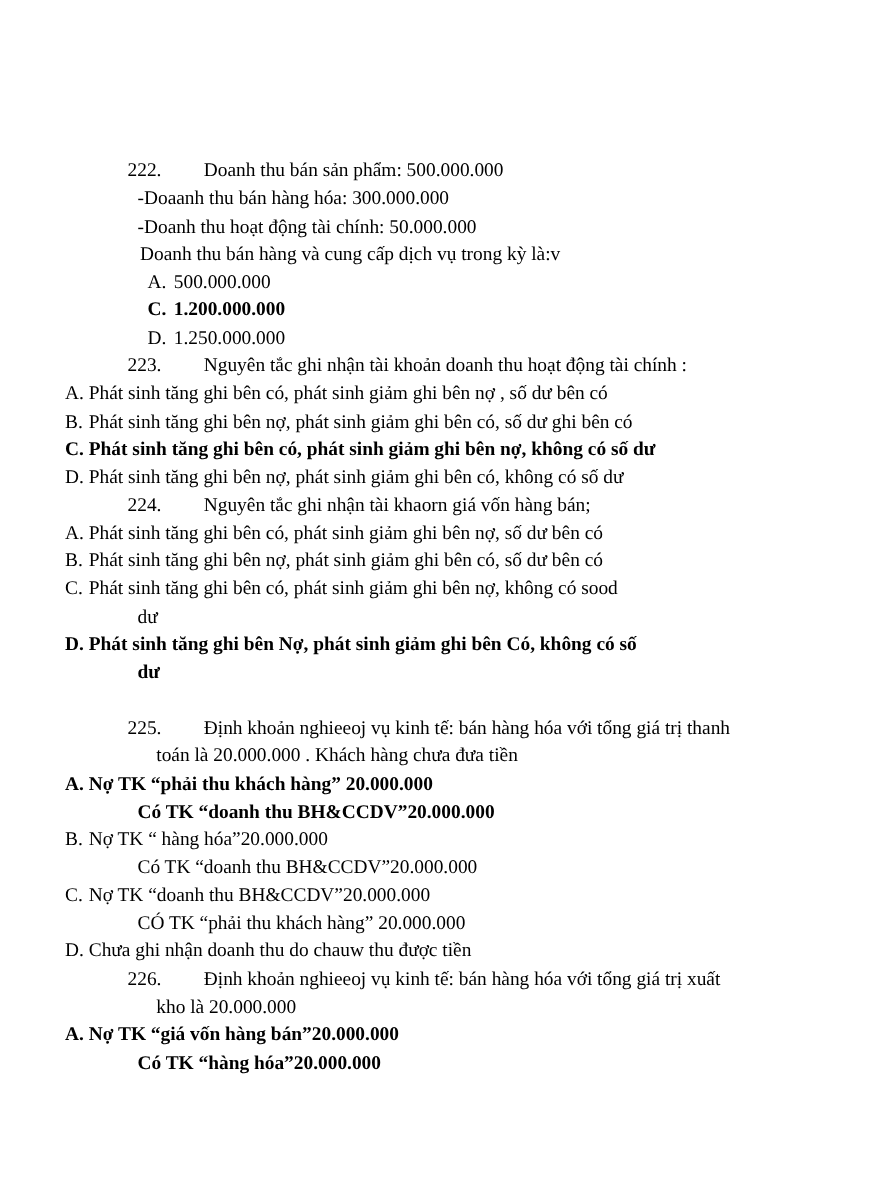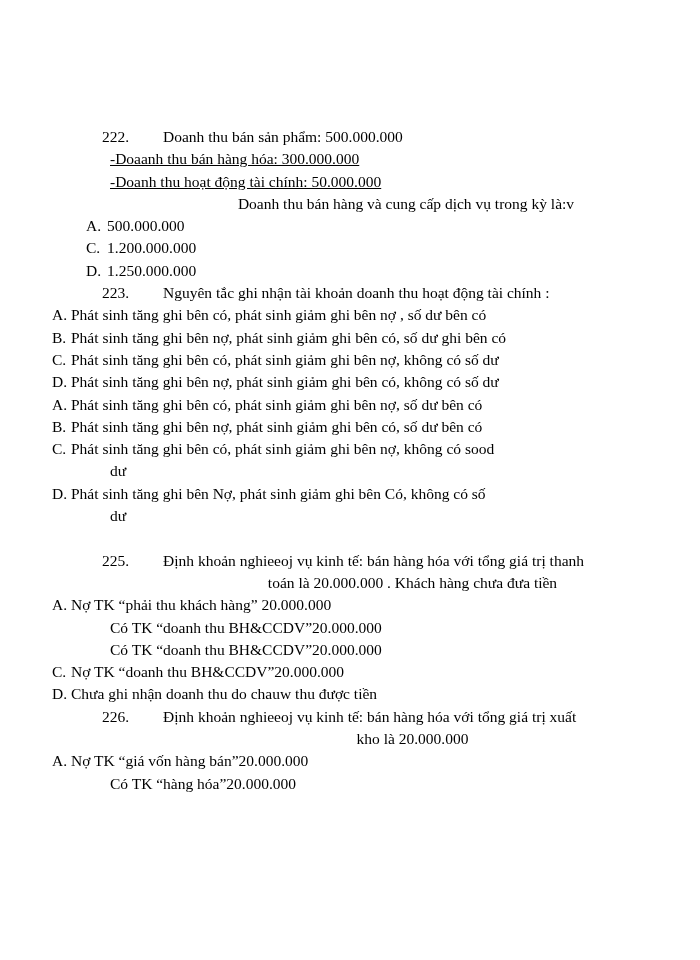--- a/index.html
+++ b/index.html
@@ -27,35 +27,35 @@
     top: 90px;
     left: 0;
     width: 700px;
   }
   .ln {
     height: 22.3px;
     line-height: 22.3px;
     white-space: pre;
     overflow: visible;
   }
-  .ln.bold { font-weight: normal; }
+  .ln.bold { font-weight: bold; }
 
   
   .ln.q      { padding-left: 102px; }
   .ln.q .num { display: inline-block; width: 61px; }
 
   
-  .ln.dash   { padding-left: 110px; text-decoration: underline; }
+  .ln.dash   { padding-left: 110px; }
   
-  .ln.plain  { padding-left: 112px; text-align: center; }
+  .ln.plain  { padding-left: 112px; }
   
-  .ln.qcont  { padding-left: 125px; text-align: center; }
+  .ln.qcont  { padding-left: 125px; }
 
   
-  .ln.optA      { padding-left: 86px; }
+  .ln.optA      { padding-left: 118px; }
   .ln.optA .lab { display: inline-block; width: 21px; }
 
   
   .ln.opt      { padding-left: 52px; }
   .ln.opt .lab { display: inline-block; width: 19px; }
 
   
   .ln.optcont { padding-left: 110px; }
 
   .ln.blank {  }
@@ -80,32 +80,35 @@
       <div class="ln dash"><span>-Doanh thu hoạt động tài chính: 50.000.000</span></div>
       <div class="ln plain"><span>Doanh thu bán hàng và cung cấp dịch vụ trong kỳ là:v</span></div>
       <div class="ln optA"><span class="lab">A.</span><span>500.000.000</span></div>
       <div class="ln optA bold"><span class="lab">C.</span><span>1.200.000.000</span></div>
       <div class="ln optA"><span class="lab">D.</span><span>1.250.000.000</span></div>
       <div class="ln q"><span class="num">223.</span><span>Nguyên tắc ghi nhận tài khoản doanh thu hoạt động tài chính :</span></div>
       <div class="ln opt"><span class="lab">A.</span><span>Phát sinh tăng ghi bên có, phát sinh giảm ghi bên nợ , số dư bên có</span></div>
       <div class="ln opt"><span class="lab">B.</span><span>Phát sinh tăng ghi bên nợ, phát sinh giảm ghi bên có, số dư ghi bên có</span></div>
       <div class="ln opt bold"><span class="lab">C.</span><span>Phát sinh tăng ghi bên có, phát sinh giảm ghi bên nợ, không có số dư</span></div>
       <div class="ln opt"><span class="lab">D.</span><span>Phát sinh tăng ghi bên nợ, phát sinh giảm ghi bên có, không có số dư</span></div>
+      <div class="ln q"><span class="num">224.</span><span>Nguyên tắc ghi nhận tài khaorn giá vốn hàng bán;</span></div>
       <div class="ln opt"><span class="lab">A.</span><span>Phát sinh tăng ghi bên có, phát sinh giảm ghi bên nợ, số dư bên có</span></div>
       <div class="ln opt"><span class="lab">B.</span><span>Phát sinh tăng ghi bên nợ, phát sinh giảm ghi bên có, số dư bên có</span></div>
       <div class="ln opt"><span class="lab">C.</span><span>Phát sinh tăng ghi bên có, phát sinh giảm ghi bên nợ, không có sood</span></div>
       <div class="ln optcont"><span>dư</span></div>
       <div class="ln opt bold"><span class="lab">D.</span><span>Phát sinh tăng ghi bên Nợ, phát sinh giảm ghi bên Có, không có số</span></div>
       <div class="ln optcont bold"><span>dư</span></div>
       <div class="ln blank"></div>
       <div class="ln q"><span class="num">225.</span><span>Định khoản nghieeoj vụ kinh tế: bán hàng hóa với tổng giá trị thanh</span></div>
       <div class="ln qcont"><span>toán là 20.000.000 . Khách hàng chưa đưa tiền</span></div>
       <div class="ln opt bold"><span class="lab">A.</span><span>Nợ TK “phải thu khách hàng” 20.000.000</span></div>
       <div class="ln optcont bold"><span>Có TK “doanh thu BH&amp;CCDV”20.000.000</span></div>
+      <div class="ln opt"><span class="lab">B.</span><span>Nợ TK “ hàng hóa”20.000.000</span></div>
       <div class="ln optcont"><span>Có TK “doanh thu BH&amp;CCDV”20.000.000</span></div>
       <div class="ln opt"><span class="lab">C.</span><span>Nợ TK “doanh thu BH&amp;CCDV”20.000.000</span></div>
+      <div class="ln optcont"><span>CÓ TK “phải thu khách hàng” 20.000.000</span></div>
       <div class="ln opt"><span class="lab">D.</span><span>Chưa ghi nhận doanh thu do chauw thu được tiền</span></div>
       <div class="ln q"><span class="num">226.</span><span>Định khoản nghieeoj vụ kinh tế: bán hàng hóa với tổng giá trị xuất</span></div>
       <div class="ln qcont"><span>kho là 20.000.000</span></div>
       <div class="ln opt bold"><span class="lab">A.</span><span>Nợ TK “giá vốn hàng bán”20.000.000</span></div>
       <div class="ln optcont bold"><span>Có TK “hàng hóa”20.000.000</span></div>
     </div>
 </div>
 
 </body></html>

